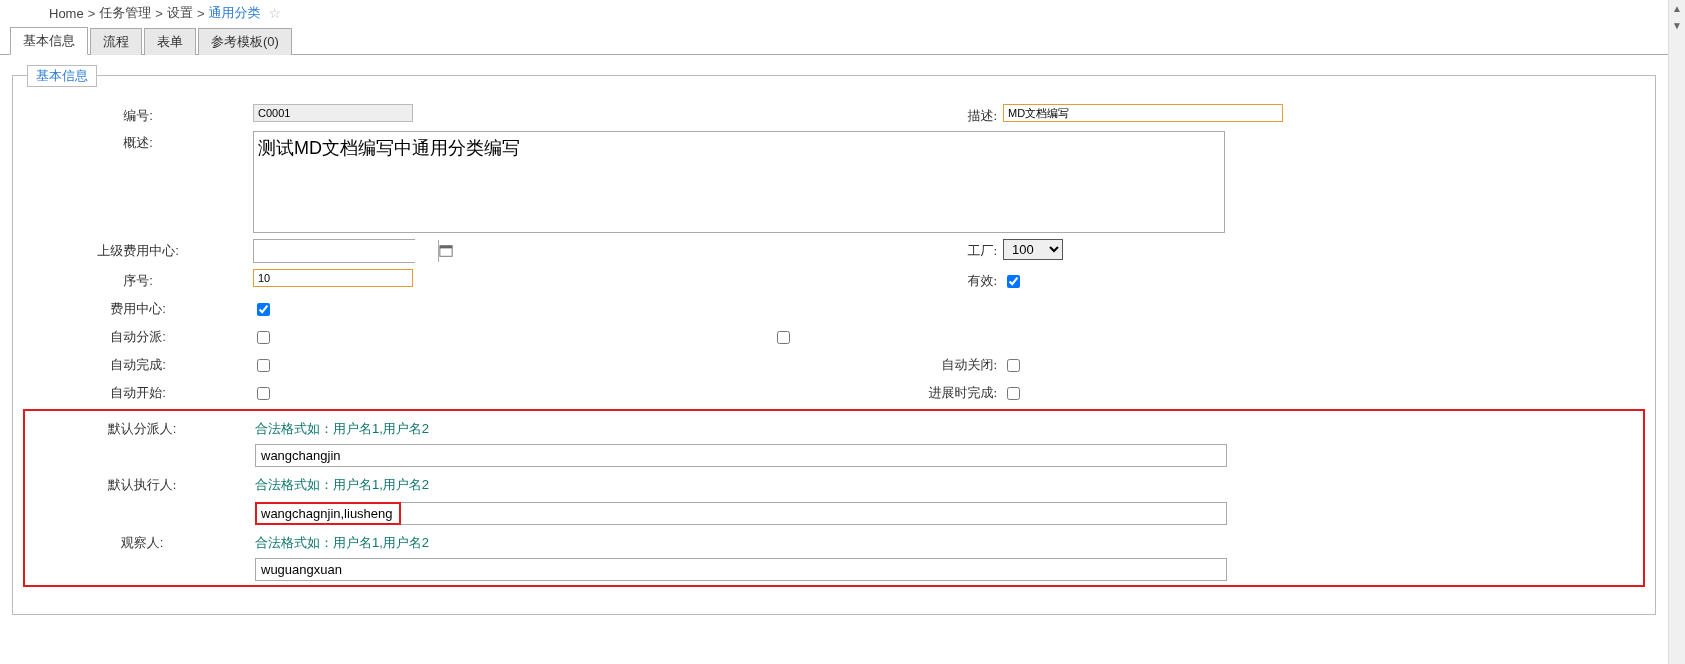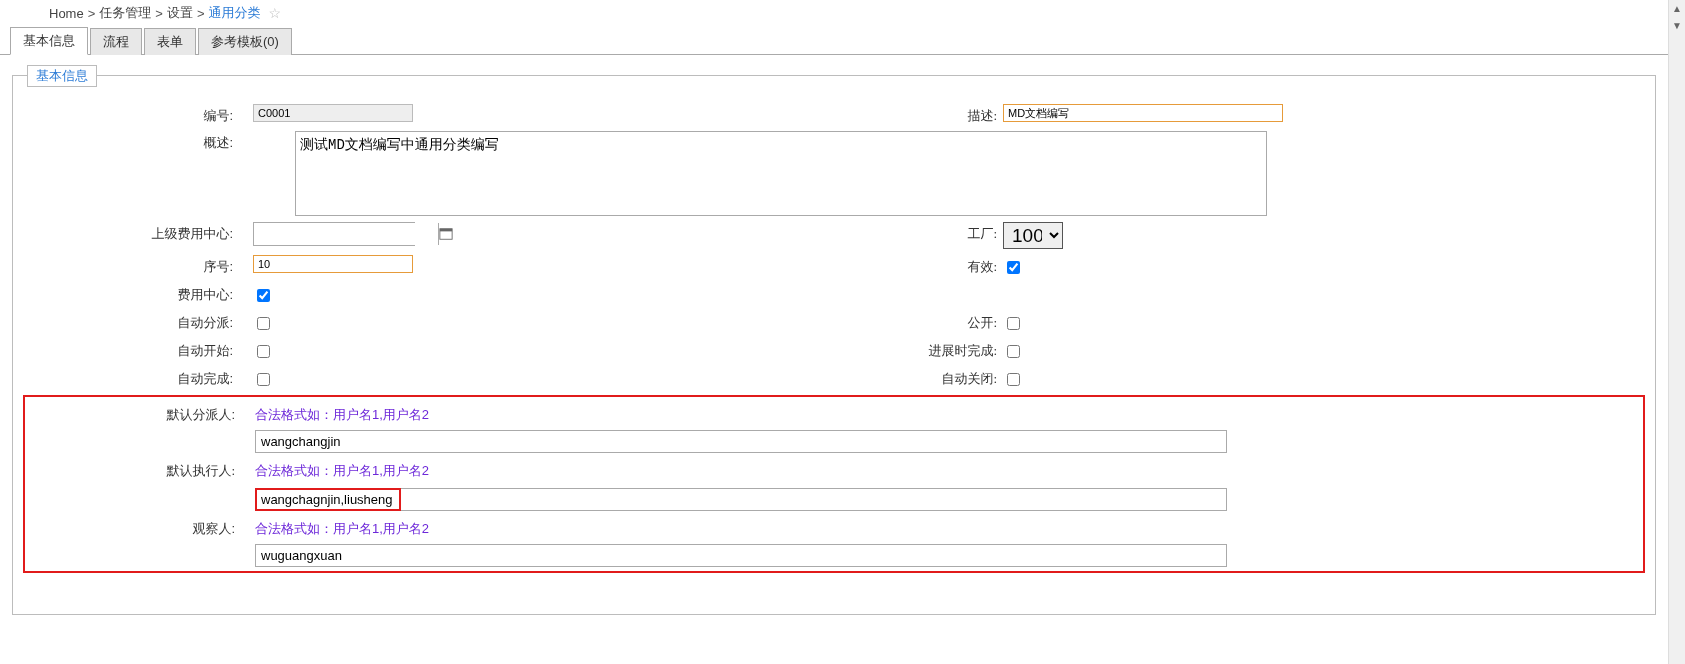--- a/index.html
+++ b/index.html
@@ -129,22 +129,22 @@
     margin-bottom: 6px;
   }
   .left-group, .right-group {
     display: flex;
     align-items: flex-start;
   }
   .left-group { flex: 0 0 740px; }
   .right-group { flex: 0 0 auto; margin-left: 10px; }
   .lbl {
     width: 230px;
-    text-align: right;
-    padding-right: 20px;
+    text-align: center;
+    padding-right: 0;
     padding-top: 3px;
     font-size: 13px;
     color: #333;
   }
   .lbl-r {
     width: 230px;
     text-align: right;
     padding-right: 6px;
     padding-top: 3px;
     font-size: 13px;
@@ -163,23 +163,23 @@
   }
   .inp.orange { border-color: #e69b3a; }
   .inp-code { width: 160px; }
   .inp-desc { width: 280px; }
   .inp-seq  { width: 160px; }
 
   .ta {
     border: 1px solid #aaa;
     padding: 4px;
     width: 972px;
-    height: 85px;
-    font-family: Liberation Mono, monospace;
-    font-size: 14px;
+    height: 102px;
+    font-family: Liberation Sans, sans-serif;
+    font-size: 18px;
     resize: none;
   }
 
   .lookup {
     display: inline-flex;
     border: 1px solid #aaa;
     width: 162px;
     height: 24px;
   }
   .lookup input {
@@ -196,30 +196,30 @@
     align-items: center;
     justify-content: center;
     cursor: pointer;
     color: #666;
   }
   .picker svg { width: 14px; height: 14px; fill: #666; }
 
   select.sel {
     border: 1px solid #555;
     padding: 1px 4px;
-    font-size: 19px;
+    font-size: 13px;
     width: 60px;
   }
 
   input[type=checkbox] { margin-top: 6px; }
 
   .hint {
     padding-top: 3px;
     font-size: 13px;
-    color: #6d28d9;
+    color: #0f766e;
   }
   .wide-input {
     border: 1px solid #aaa;
     padding: 3px 5px;
     font-size: 13px;
     width: 972px;
   }
   .red-outline {
     border: 2px solid #e11b1b;
     padding: 6px 4px 4px 4px;
@@ -267,21 +267,21 @@
             <div class="lbl">编号:</div>
             <input class="inp inp-code readonly" readonly="" value="C0001" style="">
           </div>
           <div class="right-group">
             <div class="lbl-r">描述:</div>
             <input class="inp inp-desc orange" value="MD文档编写" style="">
           </div>
         </div>
 
         <div class="row">
-          <div class="left-group" style="flex:0 0 auto;gap:42px;">
+          <div class="left-group" style="flex:0 0 auto;">
             <div class="lbl">概述:</div>
             <textarea class="ta" style="">测试MD文档编写中通用分类编写</textarea>
           </div>
         </div>
 
         <div class="row">
           <div class="left-group">
             <div class="lbl">上级费用中心:</div>
             <div class="lookup">
               <input value="" style="">
@@ -318,43 +318,42 @@
             <input type="checkbox" checked="" style="">
           </div>
         </div>
 
         <div class="row">
           <div class="left-group">
             <div class="lbl">自动分派:</div>
             <input type="checkbox" style="">
           </div>
           <div class="right-group">
-            <div class="lbl-r">公开:</div>
+            <input type="checkbox" style="">
+          </div>
+        </div>
+
+        <div class="row">
+          <div class="left-group">
+            <div class="lbl">自动完成:</div>
+            <input type="checkbox" style="">
+          </div>
+          <div class="right-group">
+            <div class="lbl-r">自动关闭:</div>
             <input type="checkbox" style="">
           </div>
         </div>
 
         <div class="row">
           <div class="left-group">
             <div class="lbl">自动开始:</div>
             <input type="checkbox" style="">
           </div>
           <div class="right-group">
             <div class="lbl-r">进展时完成:</div>
-            <input type="checkbox" style="">
-          </div>
-        </div>
-
-        <div class="row">
-          <div class="left-group">
-            <div class="lbl">自动完成:</div>
-            <input type="checkbox" style="">
-          </div>
-          <div class="right-group">
-            <div class="lbl-r">自动关闭:</div>
             <input type="checkbox" style="">
           </div>
         </div>
 
         <div class="red-outline">
 
           <div class="row">
             <div class="lbl" style="width:226px;">默认分派人:</div>
             <div class="hint">合法格式如：用户名1,用户名2</div>
           </div>

